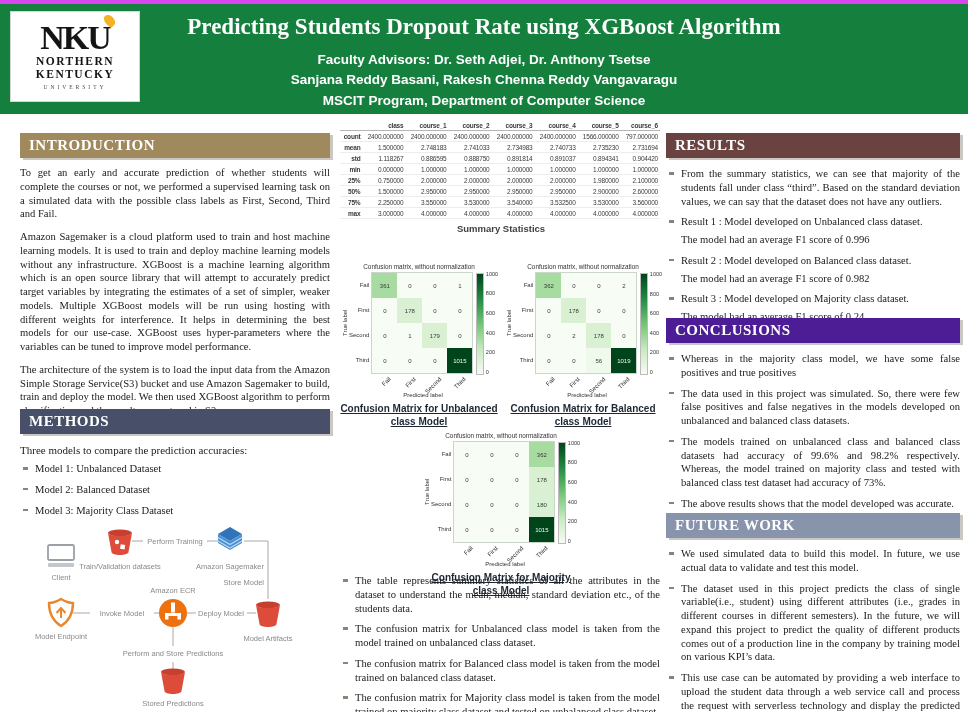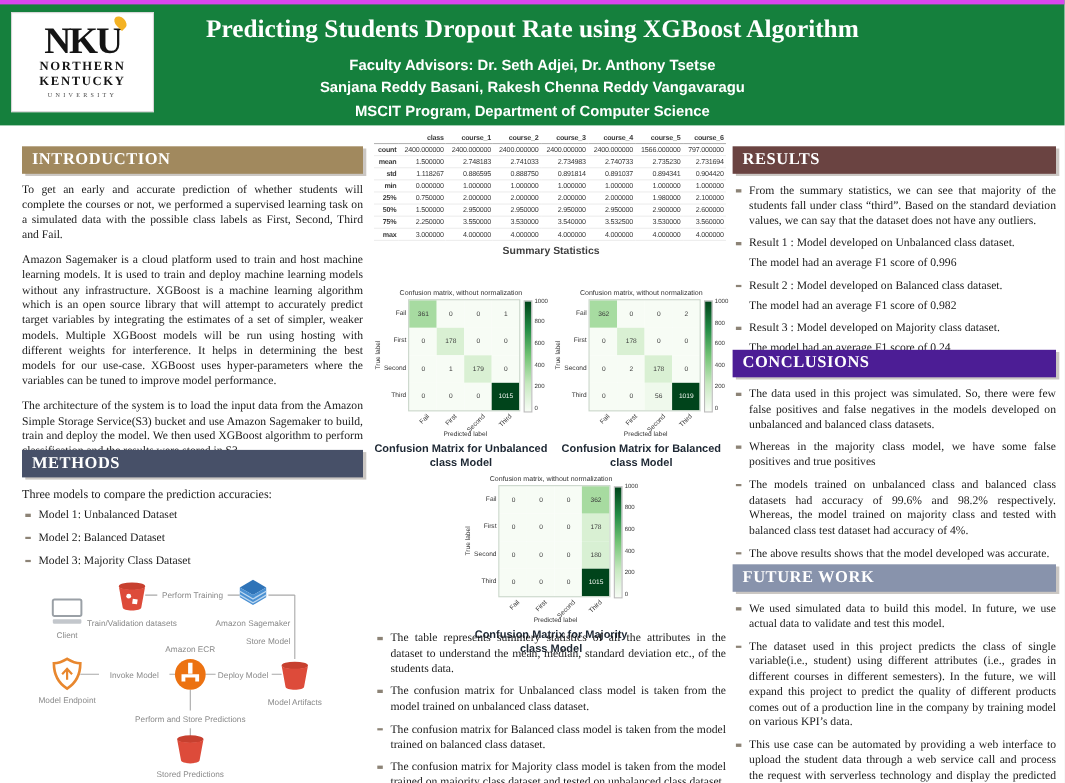--- a/index.html
+++ b/index.html
@@ -69,21 +69,21 @@
   .cm-cbarticks{position:relative;width:18px;height:100px;font-family:"Liberation Sans",sans-serif;
                 font-size:5.5px;color:#333;}
   .cm-cbarticks span{position:absolute;left:2px;}
   .cm-xticks{display:flex;margin-left:33px;height:17px;}
   .cm-xtick{width:25px;position:relative;}
   .cm-xtick i{position:absolute;right:10px;top:1px;font-style:normal;font-family:"Liberation Sans",sans-serif;
               font-size:6px;color:#333;transform:rotate(-45deg);transform-origin:top right;white-space:nowrap;}
   .cm-xlabel{margin-left:33px;width:100px;text-align:center;font-family:"Liberation Sans",sans-serif;
              font-size:6px;color:#333;}
   .cm-caption{font-family:"Liberation Sans",sans-serif;font-weight:bold;font-size:10px;color:#1d2733;
-              text-align:center;line-height:1.25;margin-top:5px;}
+              text-align:center;line-height:1.25;margin-top:5px;text-decoration:underline;}
   
   .diagram{position:absolute;left:0;top:392px;width:310px;height:187px;}
   .diagram text{font-family:"Liberation Sans",sans-serif;font-size:7.5px;fill:#8a8a8a;}
 </style>
 </head>
 <body>
 
 <div class="poster">
 
   <div class="header">
@@ -476,23 +476,23 @@
       <ul class="blist" style="margin-top:9px;">
           <li><span>From the summary statistics, we can see that majority of the students fall under class “third”. Based on the standard deviation values, we can say that the dataset does not have any outliers.</span></li>
           <li><span>Result 1 : Model developed on Unbalanced class dataset.</span><div class="sub">The model had an average F1 score of 0.996</div></li>
           <li><span>Result 2 : Model developed on Balanced class dataset.</span><div class="sub">The model had an average F1 score of 0.982</div></li>
           <li><span>Result 3 : Model developed on Majority class dataset.</span><div class="sub">The model had an average F1 score of 0.24</div></li>
         </ul>
     </div>
     <div style="position:absolute;left:0;top:185px;width:294px;">
       <div class="sec-bar bar-conclusions">CONCLUSIONS</div>
       <ul class="blist" style="margin-top:9px;">
+          <li><span>Whereas in the majority class model, we have some false positives and true positives</span></li>
           <li><span>The data used in this project was simulated. So, there were few false positives and false negatives in the models developed on unbalanced and balanced class datasets.</span></li>
-          <li><span>Whereas in the majority class model, we have some false positives and true positives</span></li>
-          <li><span>The models trained on unbalanced class and balanced class datasets had accuracy of 99.6% and 98.2% respectively. Whereas, the model trained on majority class and tested with balanced class test dataset had accuracy of 4%.</span></li>
+          <li><span>The models trained on unbalanced class and balanced class datasets had accuracy of 99.6% and 98.2% respectively. Whereas, the model trained on majority class and tested with balanced class test dataset had accuracy of 73%.</span></li>
           <li><span>The above results shows that the model developed was accurate.</span></li>
         </ul>
     </div>
     <div style="position:absolute;left:0;top:380px;width:294px;">
       <div class="sec-bar bar-future">FUTURE WORK</div>
       <ul class="blist" style="margin-top:9px;">
           <li><span>We used simulated data to build this model. In future, we use actual data to validate and test this model.</span></li>
           <li><span>The dataset used in this project predicts the class of single variable(i.e., student) using different attributes (i.e., grades in different courses in different semesters). In the future, we will expand this project to predict the quality of different products comes out of a production line in the company by training model on various KPI’s data.</span></li>
           <li><span>This use case can be automated by providing a web interface to upload the student data through a web service call and process the request with serverless technology and display the predicted results to end user.</span></li>
         </ul>

